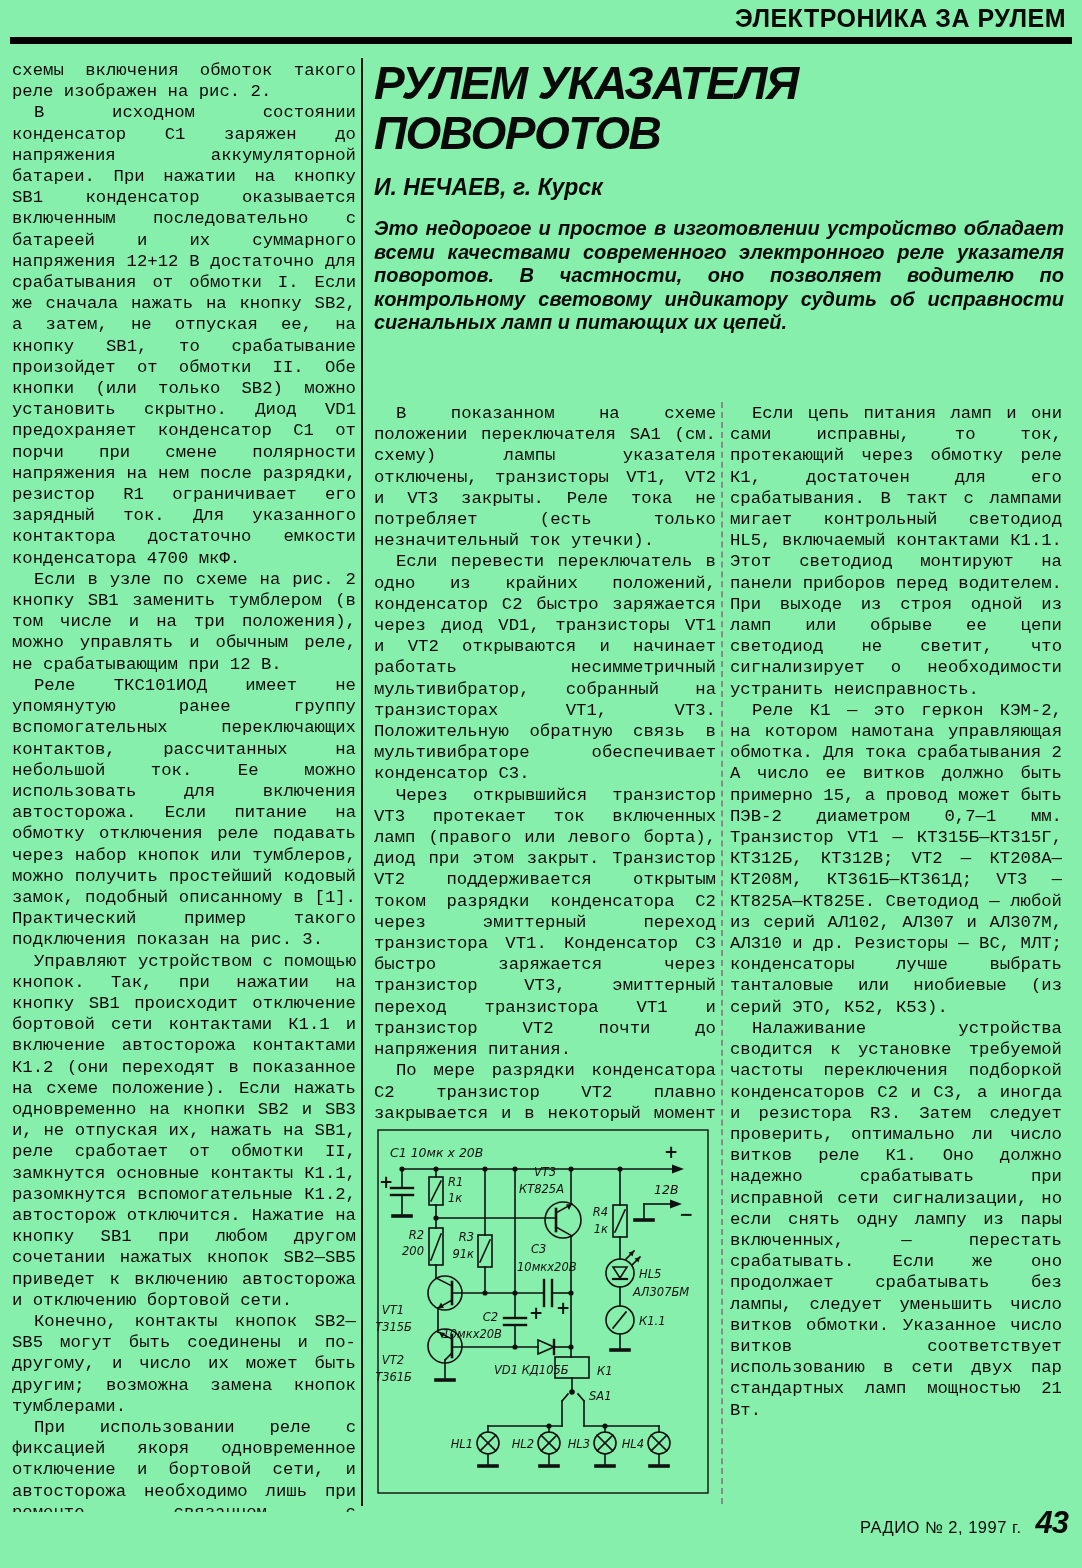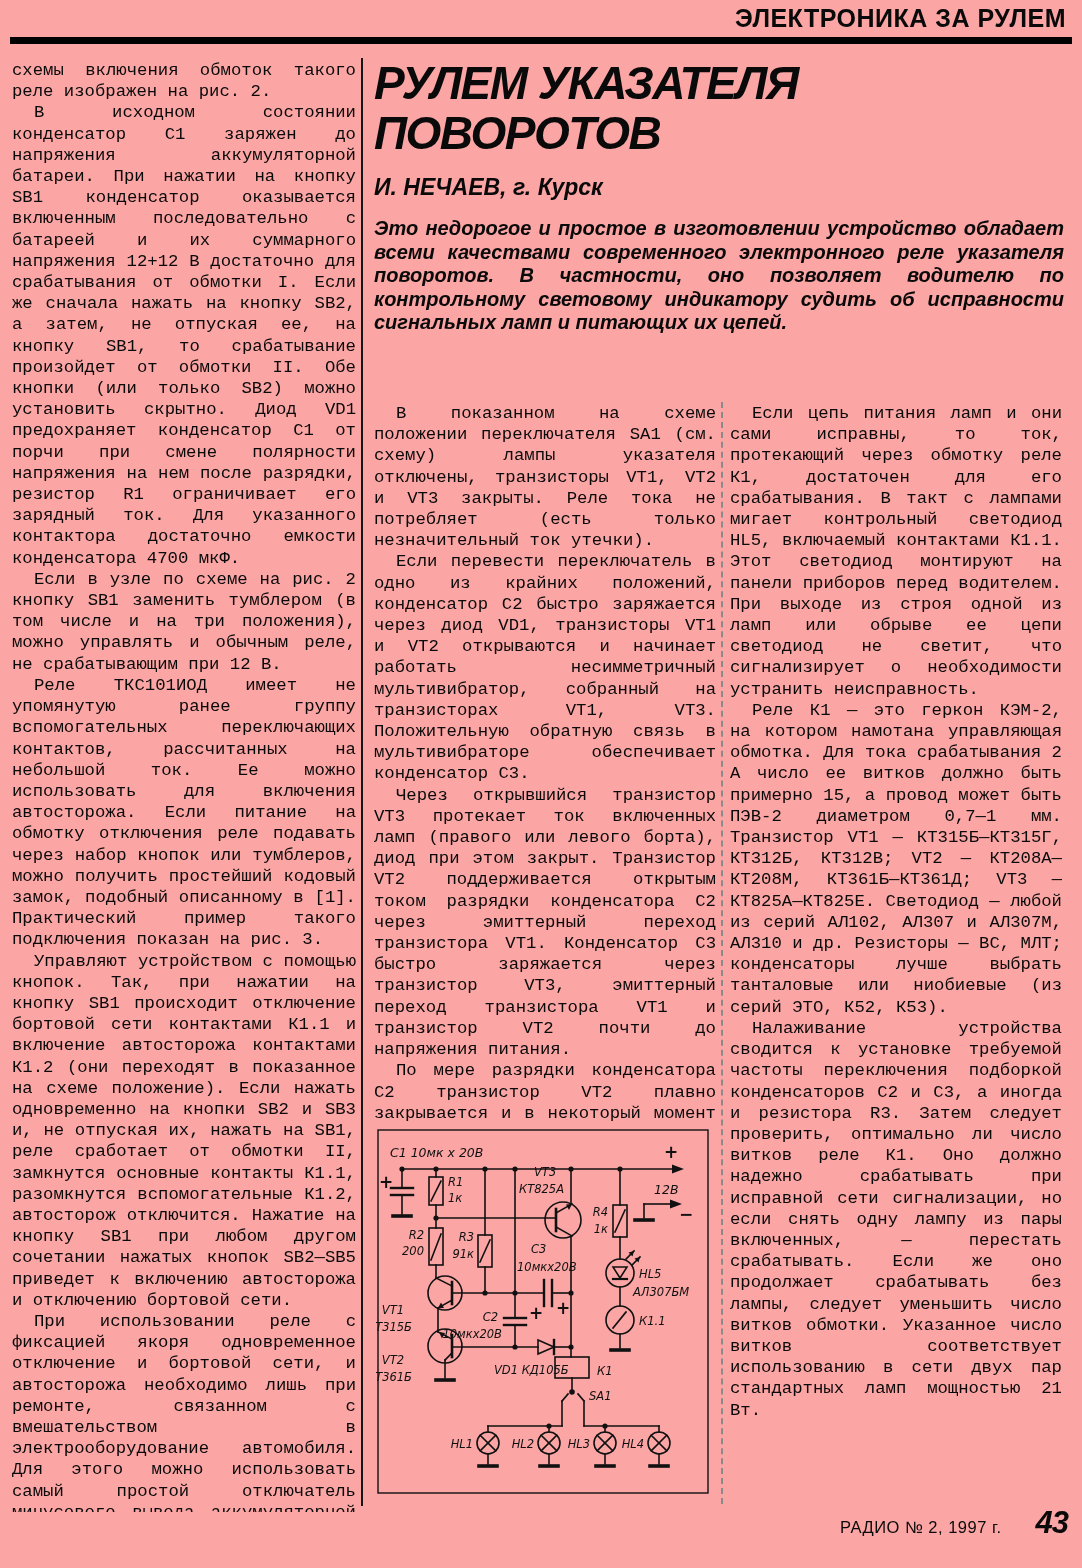--- a/index.html
+++ b/index.html
@@ -1,17 +1,17 @@
 <!DOCTYPE html>
 <html><head>
 <meta charset="utf-8">
 <style>
   html,body{margin:0;padding:0;background:#888;}
   .page{
-    position:relative;width:1082px;height:1568px;background:#fca5a5;
+    position:relative;width:1082px;height:1568px;background:#86efac;
     font-family:"Liberation Sans",sans-serif;color:#0a0a0a;overflow:hidden;
     margin:0 auto;
   }
   
   .header-label{
     position:absolute;top:4px;right:16px;font-size:25px;font-weight:bold;
     letter-spacing:.5px;white-space:nowrap;
   }
   .header-rule{position:absolute;left:10px;right:10px;top:37px;height:7px;background:#000;}
   
@@ -40,21 +40,21 @@
     text-align:justify;
   }
   
   .schematic{position:absolute;left:376px;top:1128px;width:336px;height:378px;}
   .schematic svg{display:block;}
   .sch-label{font-family:"DejaVu Sans",sans-serif;font-style:italic;font-size:11.5px;fill:#111;}
   .sch-label.big{font-size:12.5px;}
   .sch-sign{font-family:"DejaVu Sans",sans-serif;font-weight:bold;font-size:17px;fill:#111;}
   
   .footer{
-    position:absolute;top:1505px;right:14px;display:flex;align-items:baseline;gap:34px;
+    position:absolute;top:1505px;right:14px;display:flex;align-items:baseline;gap:14px;
   }
   .footer .journal{font-size:16.5px;letter-spacing:.5px;}
   .footer .pagenum{font-size:31px;font-weight:bold;letter-spacing:-1px;font-style:italic;}
 </style>
 </head>
 <body>
 
 <div class="page">
 
   <div class="header-label">ЭЛЕКТРОНИКА ЗА РУЛЕМ</div>
@@ -62,20 +62,21 @@
 
   <div class="vdiv-left"></div>
   <div class="vdiv-right"></div>
 
   <div class="col-left bodycol">
     <p class="noindent">схемы включения обмоток такого реле изображен на рис. 2.</p>
     <p>В исходном состоянии конденсатор С1 заряжен до напряжения аккумуляторной батареи. При нажатии на кнопку SB1 конденсатор оказывается включенным последовательно с батареей и их суммарного напряжения 12+12 В достаточно для срабатывания от обмотки I. Если же сначала нажать на кнопку SB2, а затем, не отпуская ее, на кнопку SB1, то срабатывание произойдет от обмотки II. Обе кнопки (или только SB2) можно установить скрытно. Диод VD1 предохраняет конденсатор С1 от порчи при смене полярности напряжения на нем после разрядки, резистор R1 ограничивает его зарядный ток. Для указанного контактора достаточно емкости конденсатора 4700 мкФ.</p>
     <p>Если в узле по схеме на рис. 2 кнопку SB1 заменить тумблером (в том числе и на три положения), можно управлять и обычным реле, не срабатывающим при 12 В.</p>
     <p>Реле ТКС101ИОД имеет не упомянутую ранее группу вспомогательных переключающих контактов, рассчитанных на небольшой ток. Ее можно использовать для включения автосторожа. Если питание на обмотку отключения реле подавать через набор кнопок или тумблеров, можно получить простейший кодовый замок, подобный описанному в [1]. Практический пример такого подключения показан на рис. 3.</p>
     <p>Управляют устройством с помощью кнопок. Так, при нажатии на кнопку SB1 происходит отключение бортовой сети контактами К1.1 и включение автосторожа контактами К1.2 (они переходят в показанное на схеме положение). Если нажать одновременно на кнопки SB2 и SB3 и, не отпуская их, нажать на SB1, реле сработает от обмотки II, замкнутся основные контакты К1.1, разомкнутся вспомогательные К1.2, автосторож отключится. Нажатие на кнопку SB1 при любом другом сочетании нажатых кнопок SB2—SB5 приведет к включению автосторожа и отключению бортовой сети.</p>
+    <p>Конечно, контакты кнопок SB2—SB5 могут быть соединены и по-другому, и число их может быть другим; возможна замена кнопок тумблерами.</p>
     <p>При использовании реле с фиксацией якоря одновременное отключение и бортовой сети, и автосторожа необходимо лишь при ремонте, связанном с вмешательством в электрооборудование автомобиля. Для этого можно использовать самый простой отключатель минусового вывода аккумуляторной батареи (например, выполненный в виде колпачковой гайки).</p>
     <p>После установки описанного устройства на автомобиль следует полностью исключить возможность попадания каких-либо металлических предметов на выводы реле — это может привести к пожару. Лучше всего выводы закрыть прочным колпаком из изоляционного материала или поместить реле и конденсатор в металлическую коробку.</p>
 
   </div>
 
   <div class="title-block">
     <h1 class="article-title"><span>РУЛЕМ УКАЗАТЕЛЯ</span><br>
       <span>ПОВОРОТОВ</span></h1>
     <p class="article-author">И. НЕЧАЕВ, г. Курск</p>
     <div class="article-lede">

